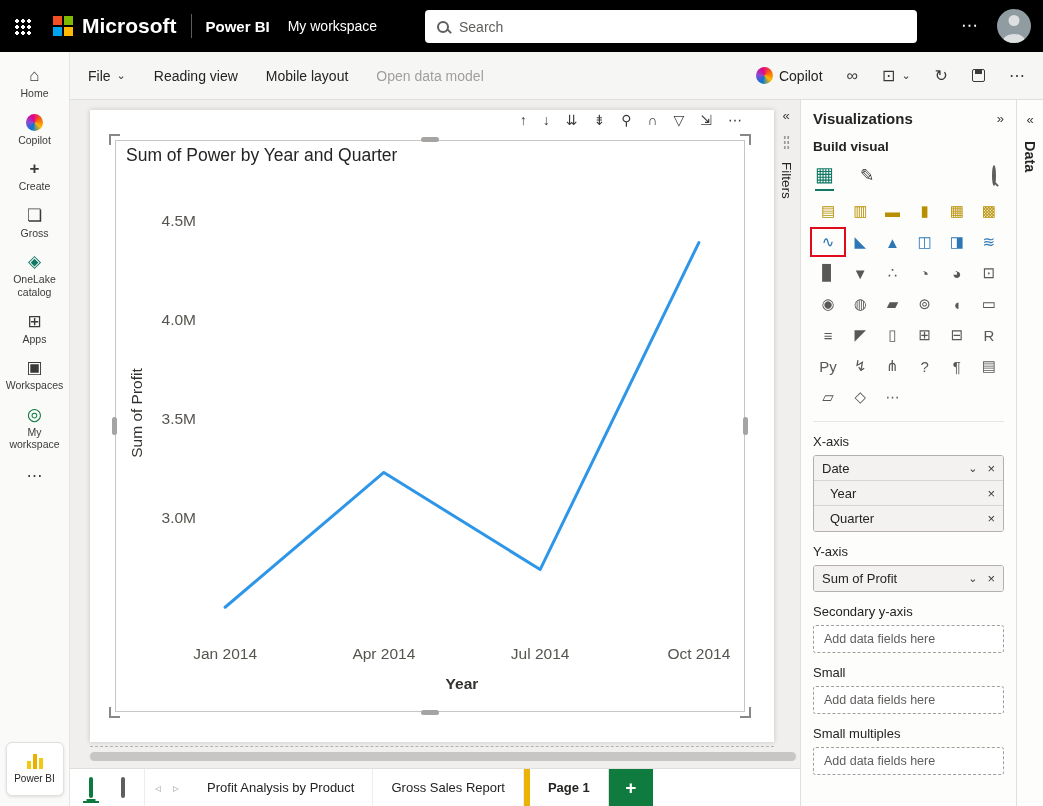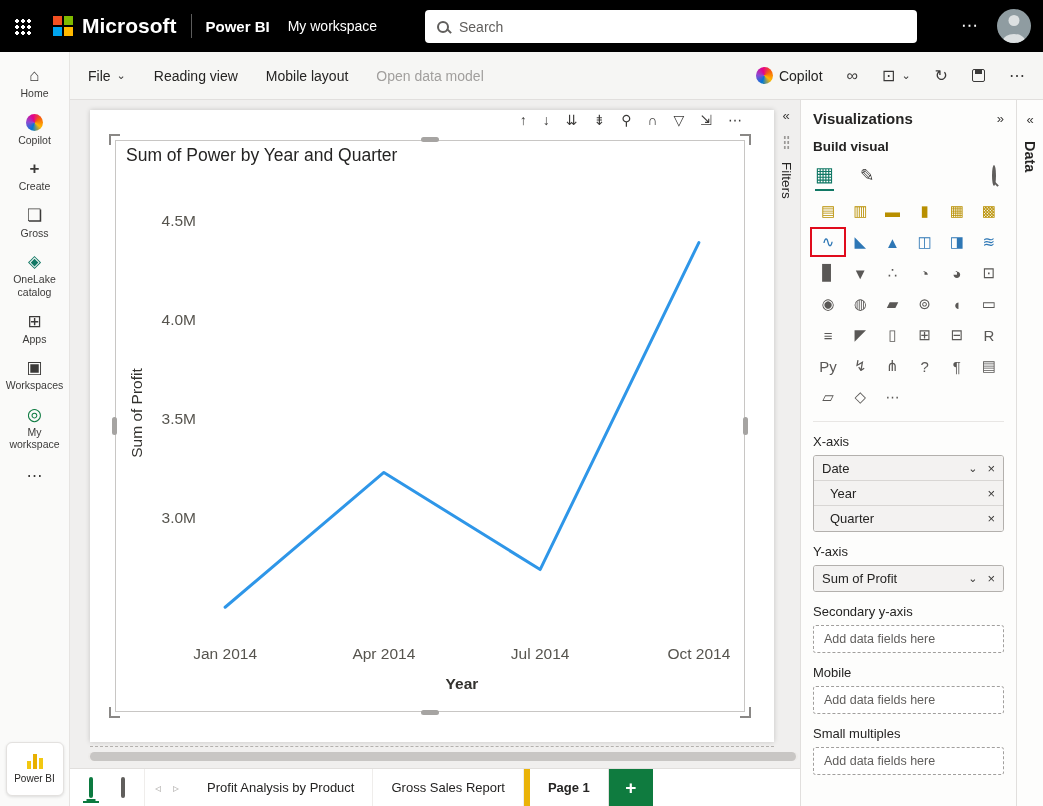--- a/index.html
+++ b/index.html
@@ -347,21 +347,21 @@
   <div class="sec-label">Y-axis</div>
   <div class="well" id="y-well">
       <div class="frow">
         <span class="flabel">Sum of Profit</span>
         <span class="fchev">⌄</span>
         <span class="fclose">×</span>
       </div>
     </div>
   <div class="sec-label">Secondary y-axis</div>
   <div class="well-empty">Add data fields here</div>
-  <div class="sec-label">Mobile</div>
+  <div class="sec-label">Small</div>
   <div class="well-empty">Add data fields here</div>
   <div class="sec-label">Small multiples</div>
   <div class="well-empty">Add data fields here</div>
 </aside>
 
 <aside class="datastrip">
   <span class="coll">«</span>
   <span class="vlabel">Data</span>
 </aside>
 

